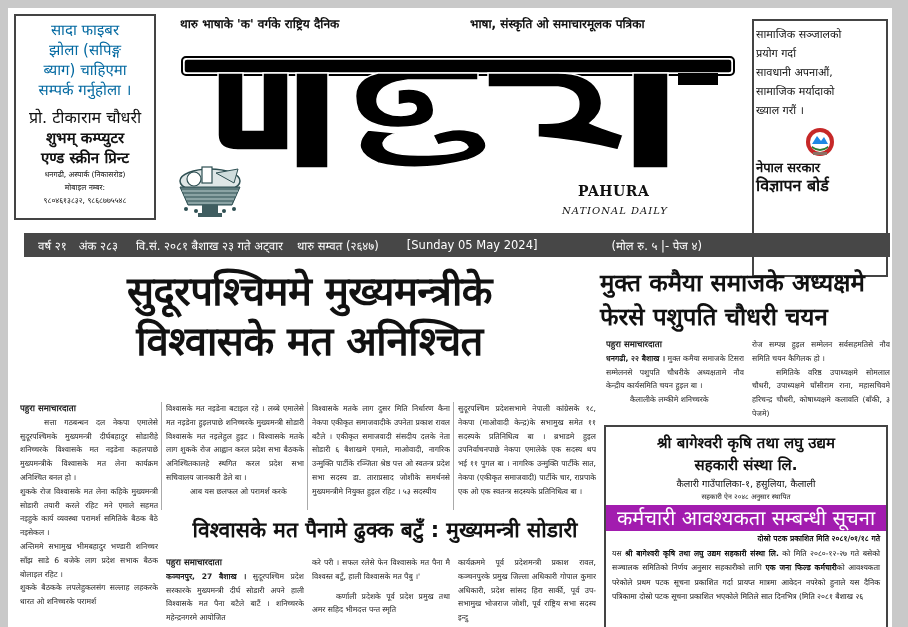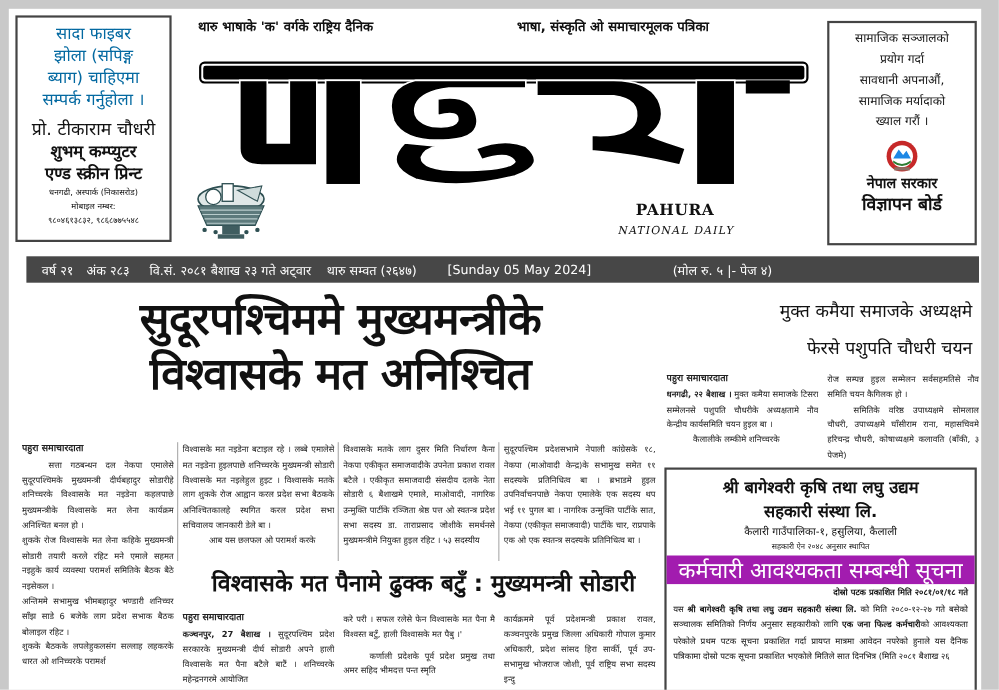--- a/index.html
+++ b/index.html
@@ -17,33 +17,33 @@
 
   
   .tagline { top: 15px; font-size: 12px; font-weight: bold; white-space: nowrap; }
   .masthead { left: 178px; top: 55px; width: 560px; height: 115px; }
   .masthead svg { width: 100%; height: 100%; }
   .logo-basket { left: 172px; top: 163px; width: 76px; height: 58px; }
   .pahura-en { left: 578px; top: 183px; font-family: "DejaVu Serif", serif; font-weight: bold; font-size: 14px; letter-spacing: 0.5px; }
   .national { left: 562px; top: 205px; font-family: "DejaVu Serif", serif; font-style: italic; font-size: 10px; letter-spacing: 1px; }
 
   
-  .ad-right { left: 752px; top: 19px; width: 136px; height: 204px; border: 2px solid #444; text-align: center; padding: 4px 2px; }
+  .ad-right { left: 752px; top: 19px; width: 136px; height: 258px; border: 2px solid #444; text-align: left; padding: 4px 2px; }
   .ad-right .msg { font-size: 11px; line-height: 19px; }
   .emblem { width: 32px; height: 32px; margin: 6px auto 2px; }
   .ad-right .govt { font-size: 13px; font-weight: bold; line-height: 16px; }
   .ad-right .board { font-size: 16px; font-weight: bold; line-height: 20px; }
 
   
   .strip { left: 24px; top: 233px; width: 866px; height: 24px; background: #474747; color: #fff; font-size: 11.5px; display: flex; align-items: center; }
   .strip span { white-space: nowrap; }
 
   
   .h1 { left: 22px; top: 266px; width: 575px; text-align: center; font-size: 40px; line-height: 50px; font-weight: bold; font-family: "DejaVu Sans", sans-serif; letter-spacing: -0.5px; }
-  .h2 { left: 600px; top: 266px; width: 284px; text-align: right; font-size: 16px; line-height: 34px; font-weight: normal; }
+  .h2 { left: 600px; top: 266px; width: 284px; text-align: left; font-size: 24px; line-height: 34px; font-weight: bold; }
   .h3 { left: 165px; top: 515px; width: 440px; text-align: center; font-size: 21px; line-height: 30px; font-weight: bold; white-space: nowrap; }
 
   
   .col { font-size: 7.6px; line-height: 13.8px; text-align: justify; color: #222; }
   .col .byline { font-weight: bold; font-size: 8.5px; }
   .col .dateline { font-weight: bold; }
   .col p { margin: 0; }
   .col .indent { text-indent: 24px; }
 
   .rule-v { width: 1px; background: #aaa; }

